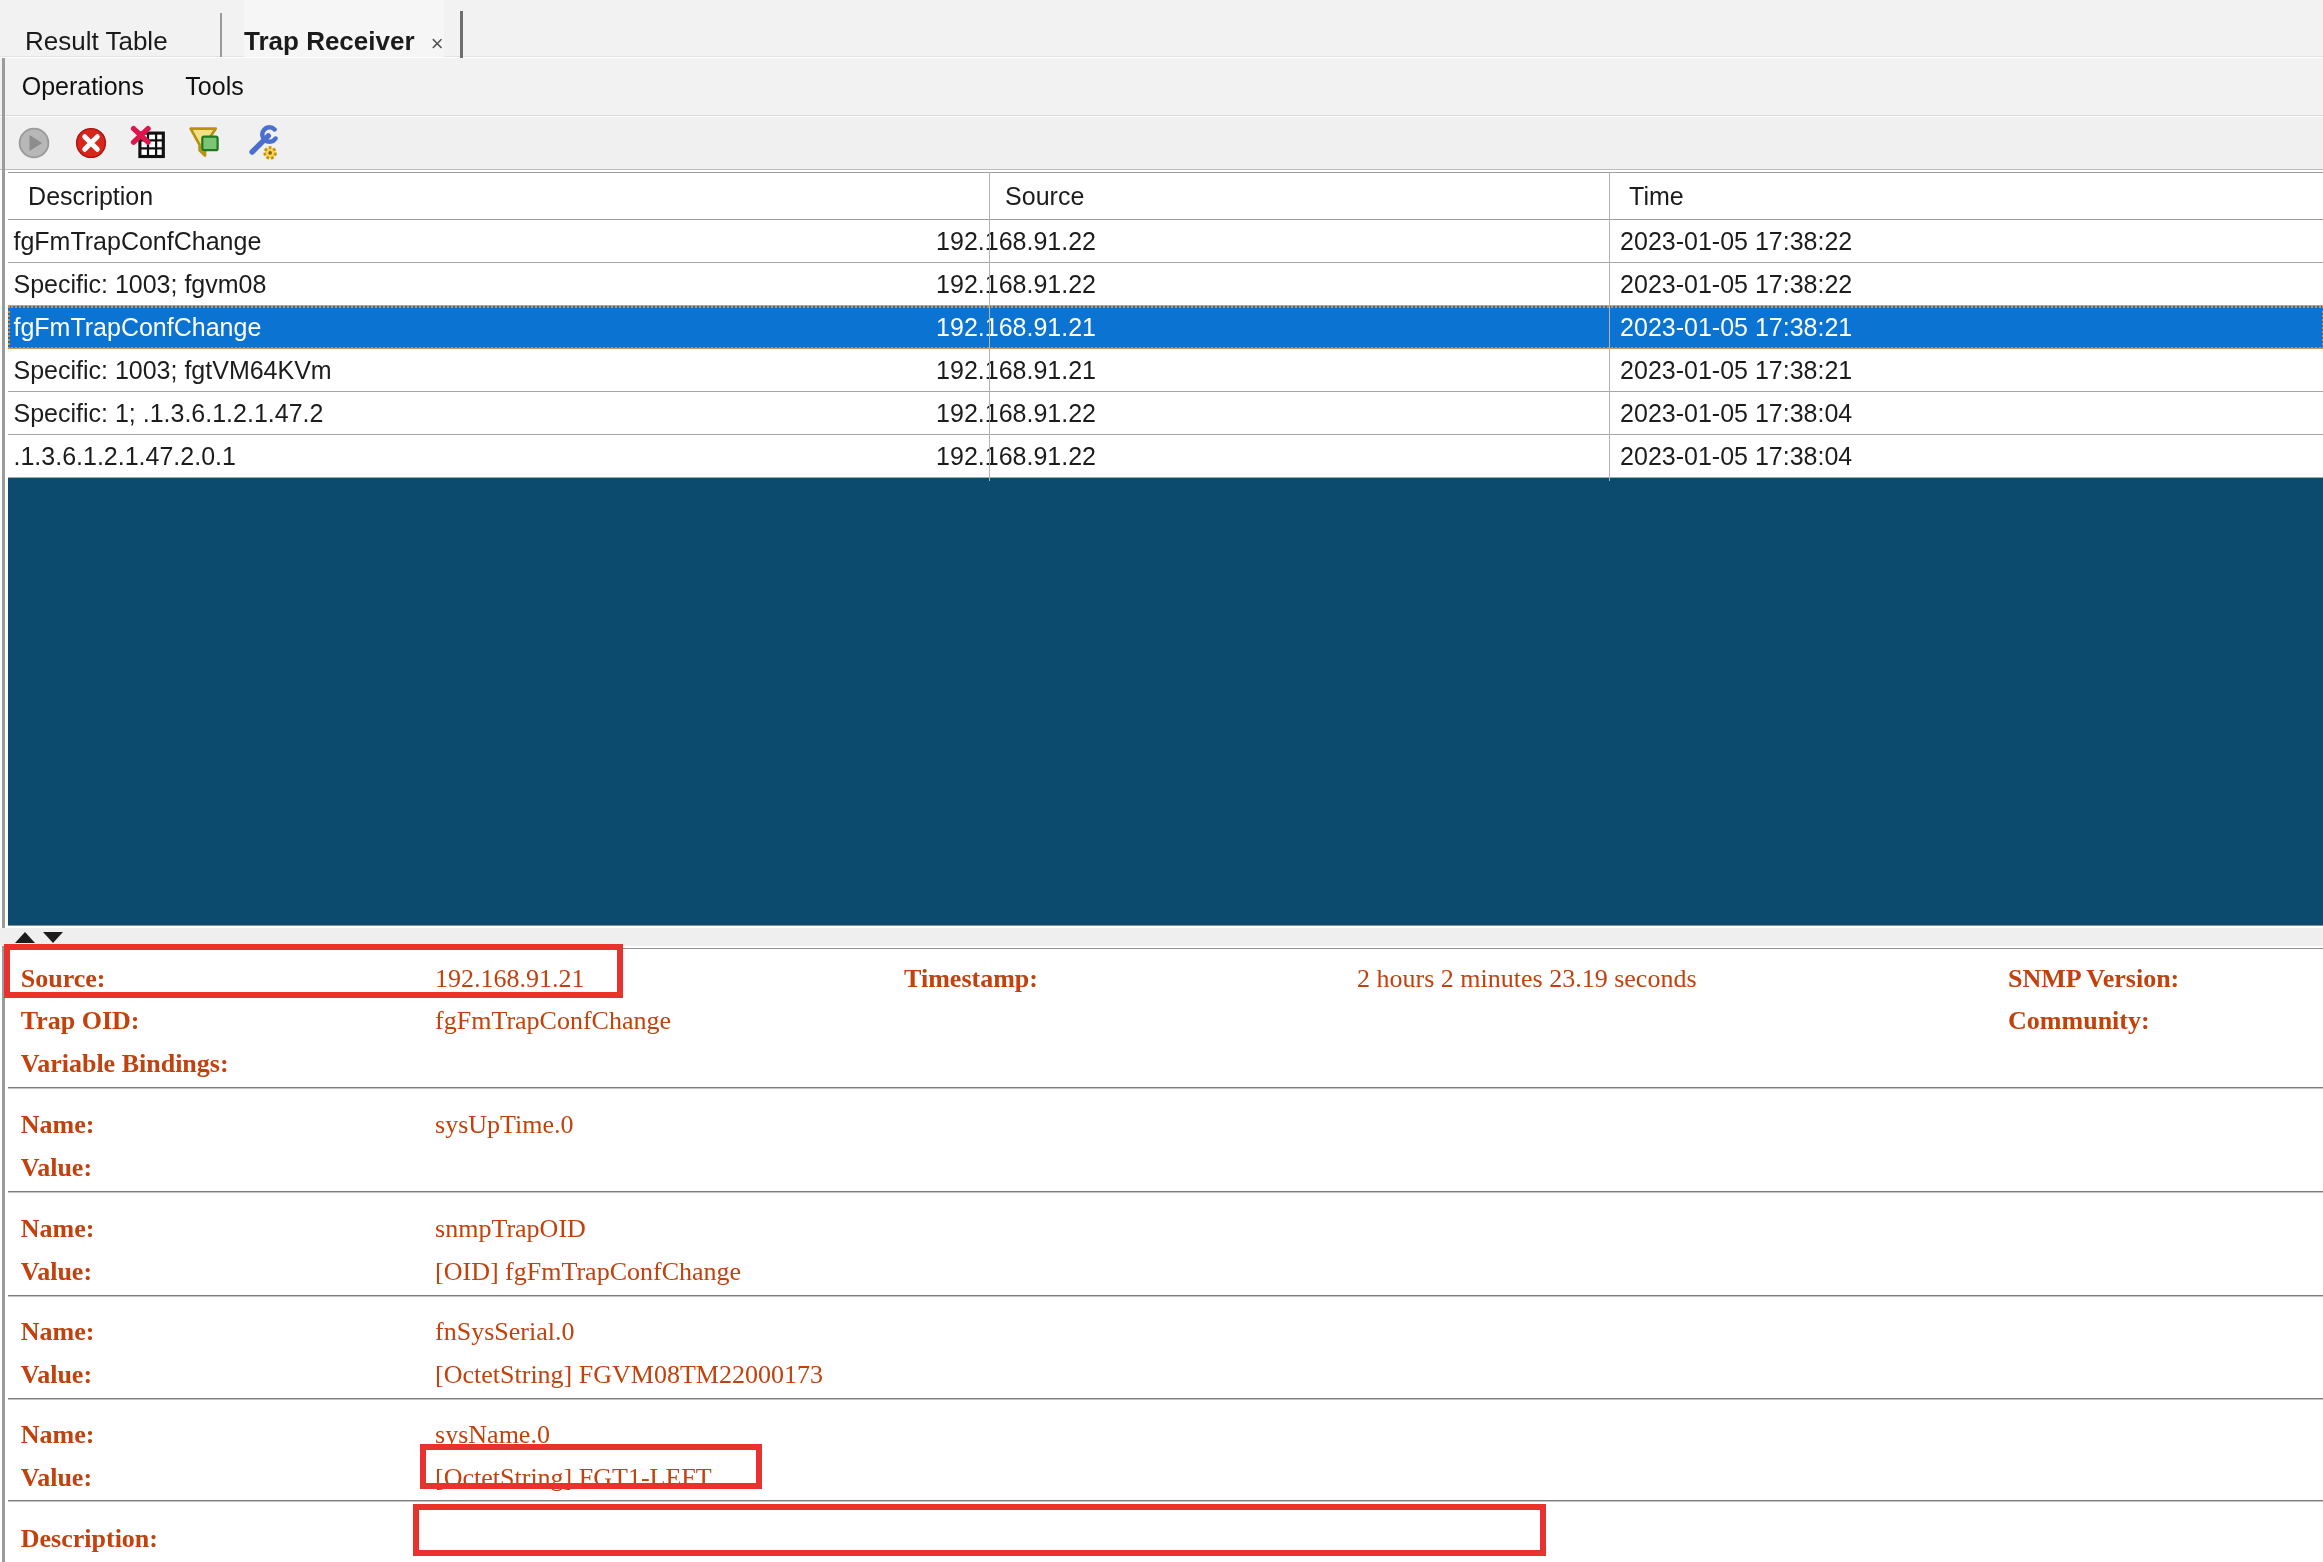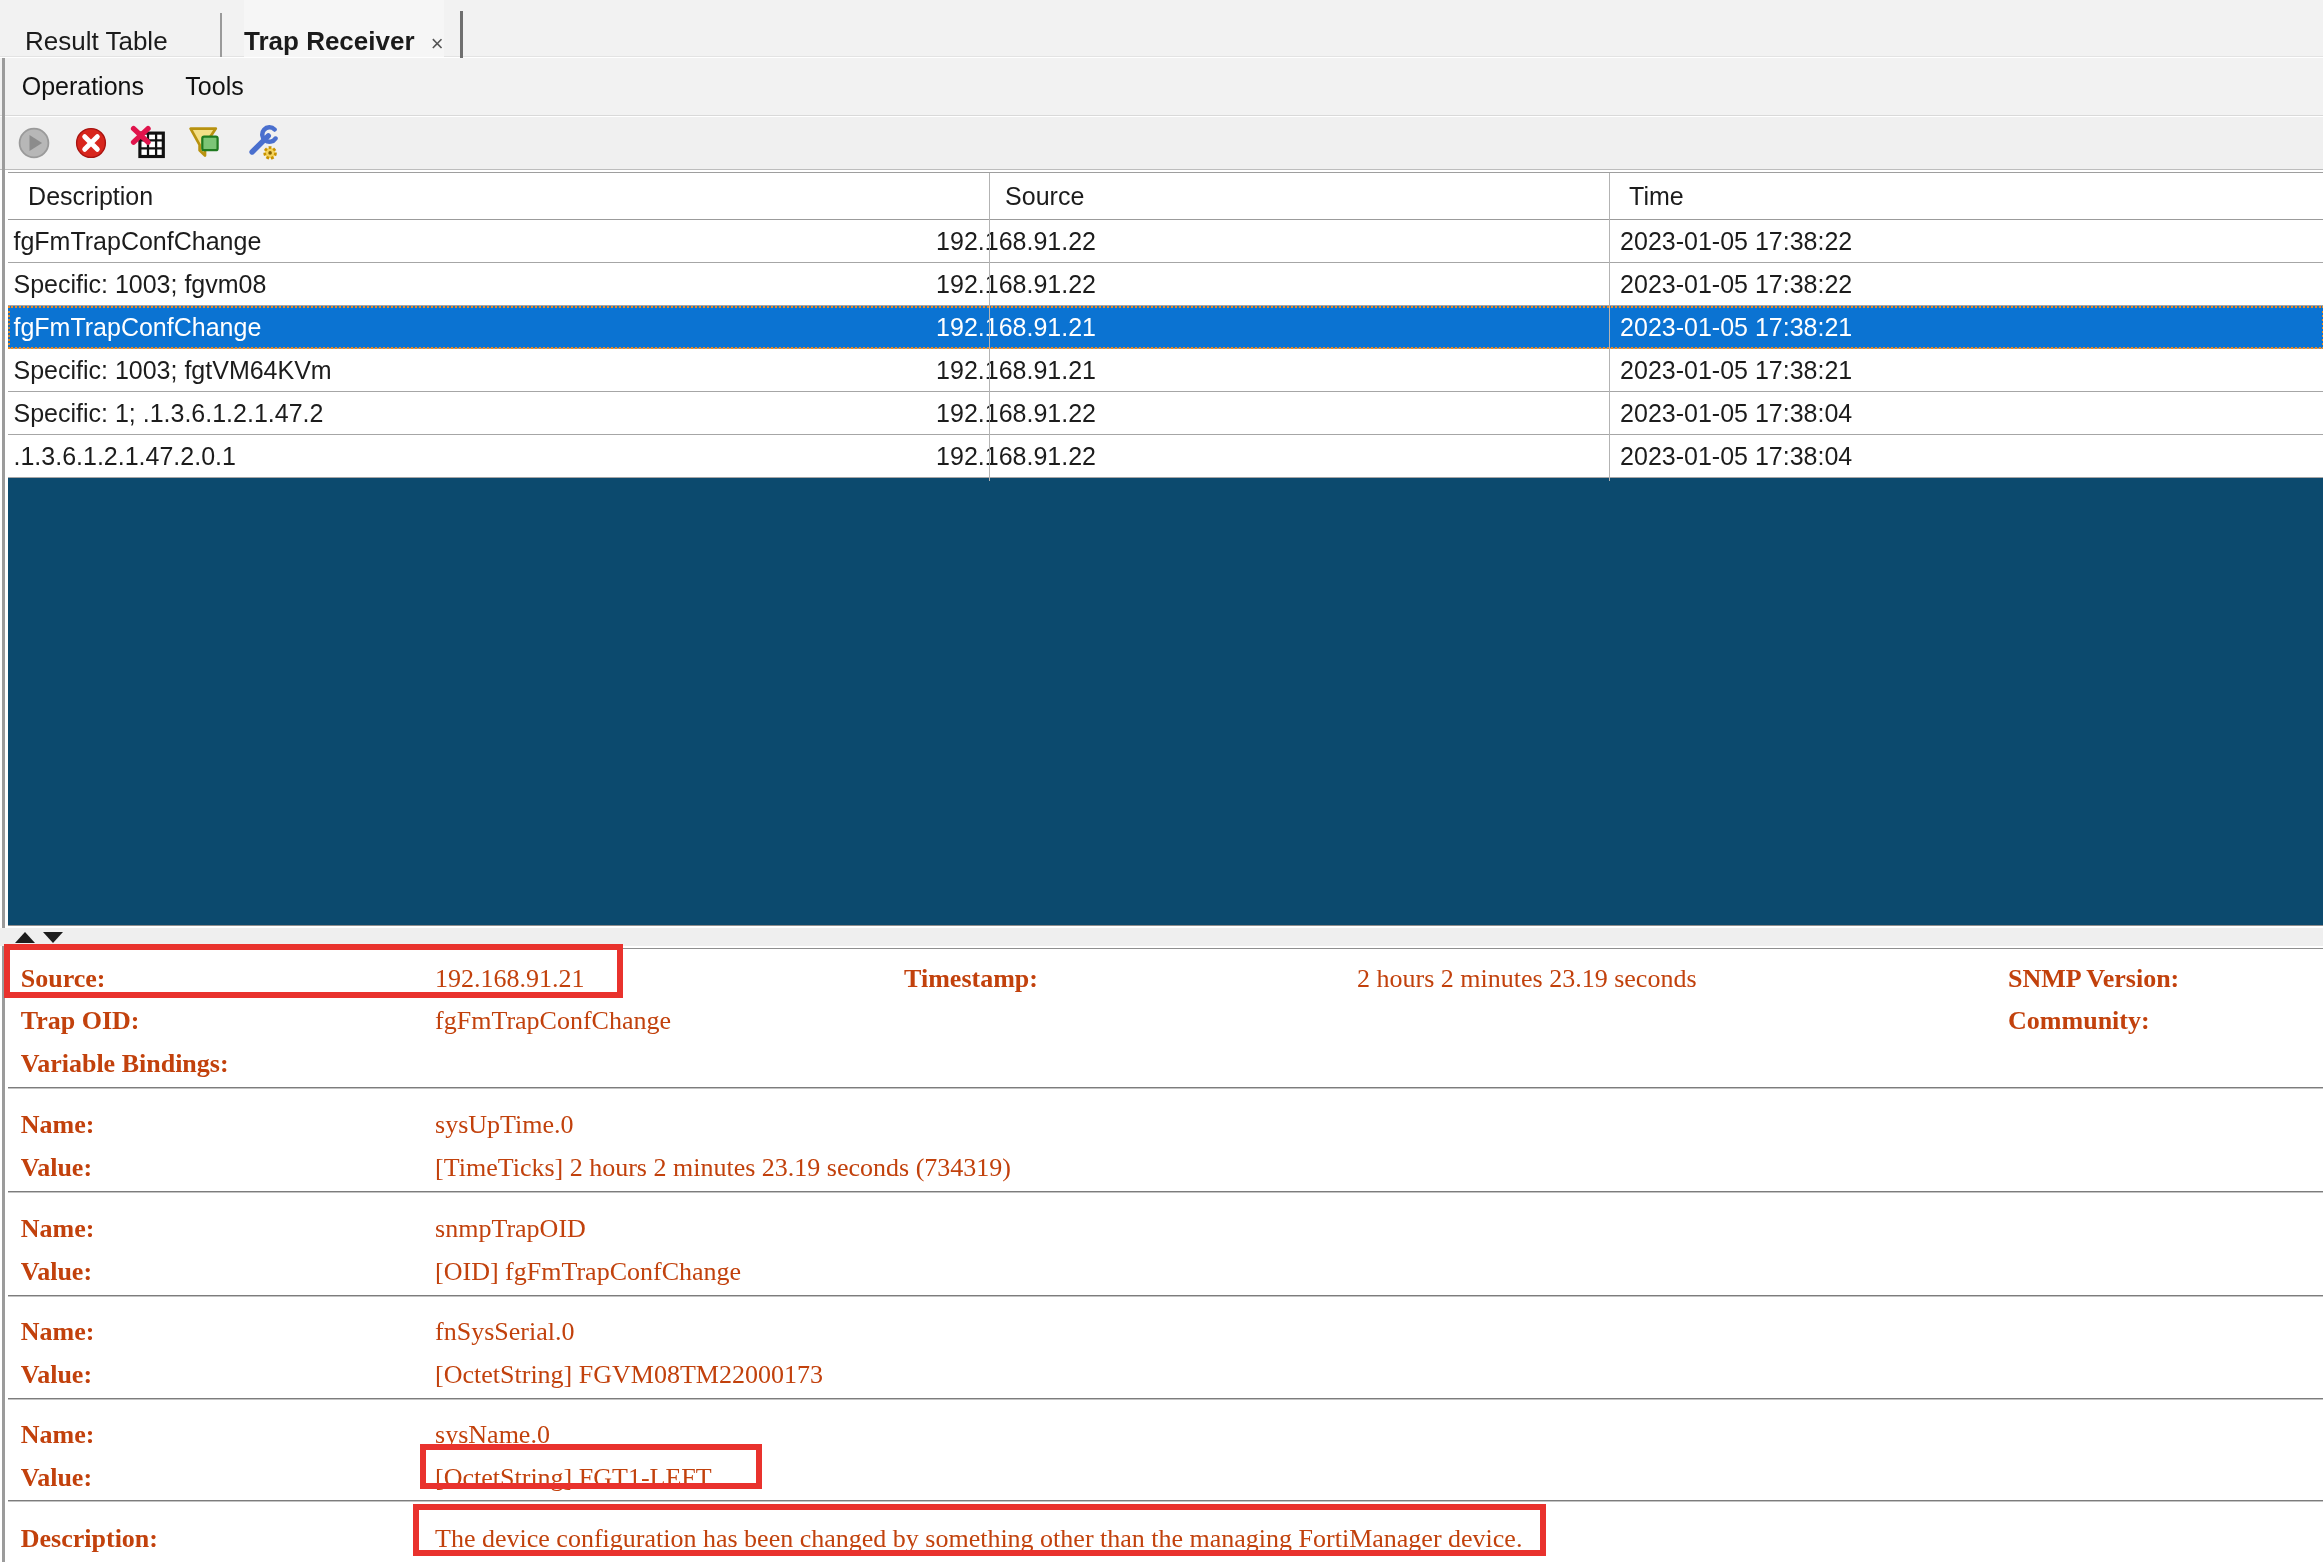--- a/index.html
+++ b/index.html
@@ -204,21 +204,20 @@
     </div>
 
     <div class="dsep" style="top:138px"></div>
 
     <div class="drow" style="top:161px">
       <span class="dl">Name:</span>
       <span class="dv">sysUpTime.0</span>
     </div>
     <div class="drow" style="top:204px">
       <span class="dl">Value:</span>
-      <span class="dv">[TimeTicks] 2 hours 2 minutes 23.19 seconds (734319)</span>
     </div>
 
     <div class="dsep" style="top:242px"></div>
 
     <div class="drow" style="top:265px">
       <span class="dl">Name:</span>
       <span class="dv">snmpTrapOID</span>
     </div>
     <div class="drow" style="top:308px">
       <span class="dl">Value:</span>
@@ -244,21 +243,20 @@
     </div>
     <div class="drow" style="top:514px">
       <span class="dl">Value:</span>
       <span class="dv">[OctetString] FGT1-LEFT</span>
     </div>
 
     <div class="dsep" style="top:551px"></div>
 
     <div class="drow" style="top:575px">
       <span class="dl">Description:</span>
-      <span class="dv">The device configuration has been changed by something other than the managing FortiManager device.</span>
     </div>
   </div>
 
   <div class="redbox rb-source"></div>
   <div class="redbox rb-sysname"></div>
   <div class="redbox rb-desc"></div>
 
 </div>
 
 

